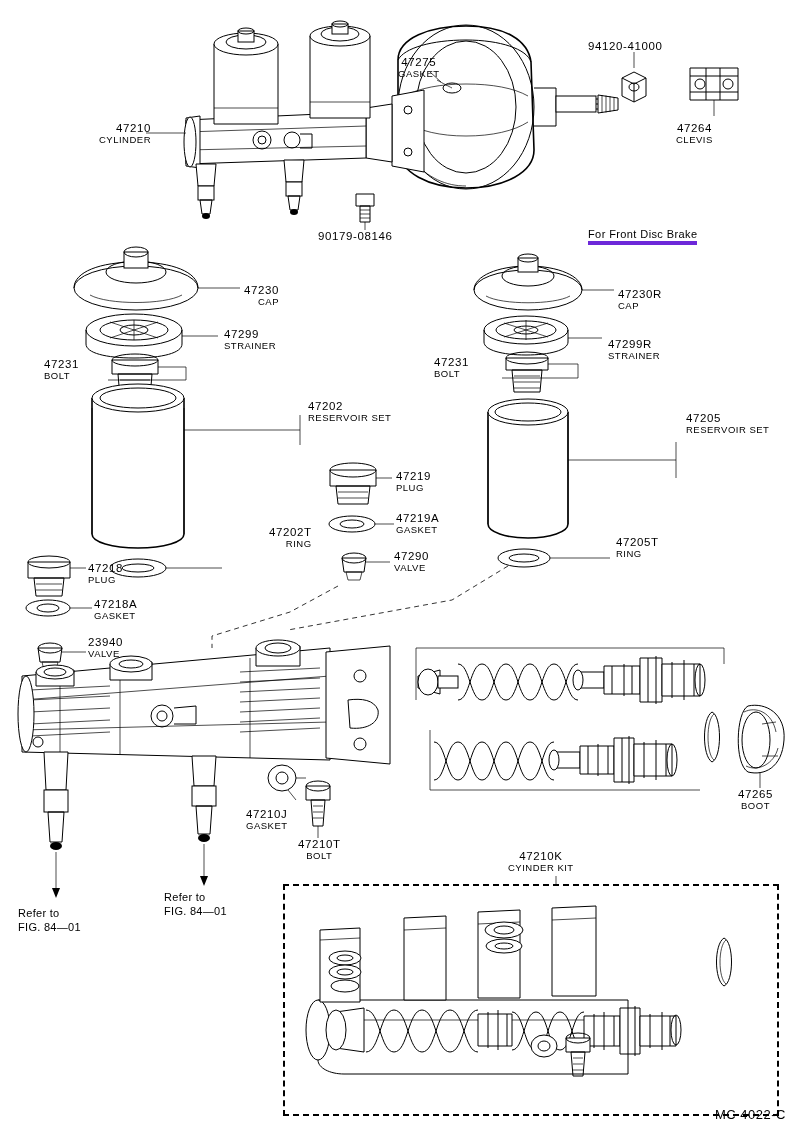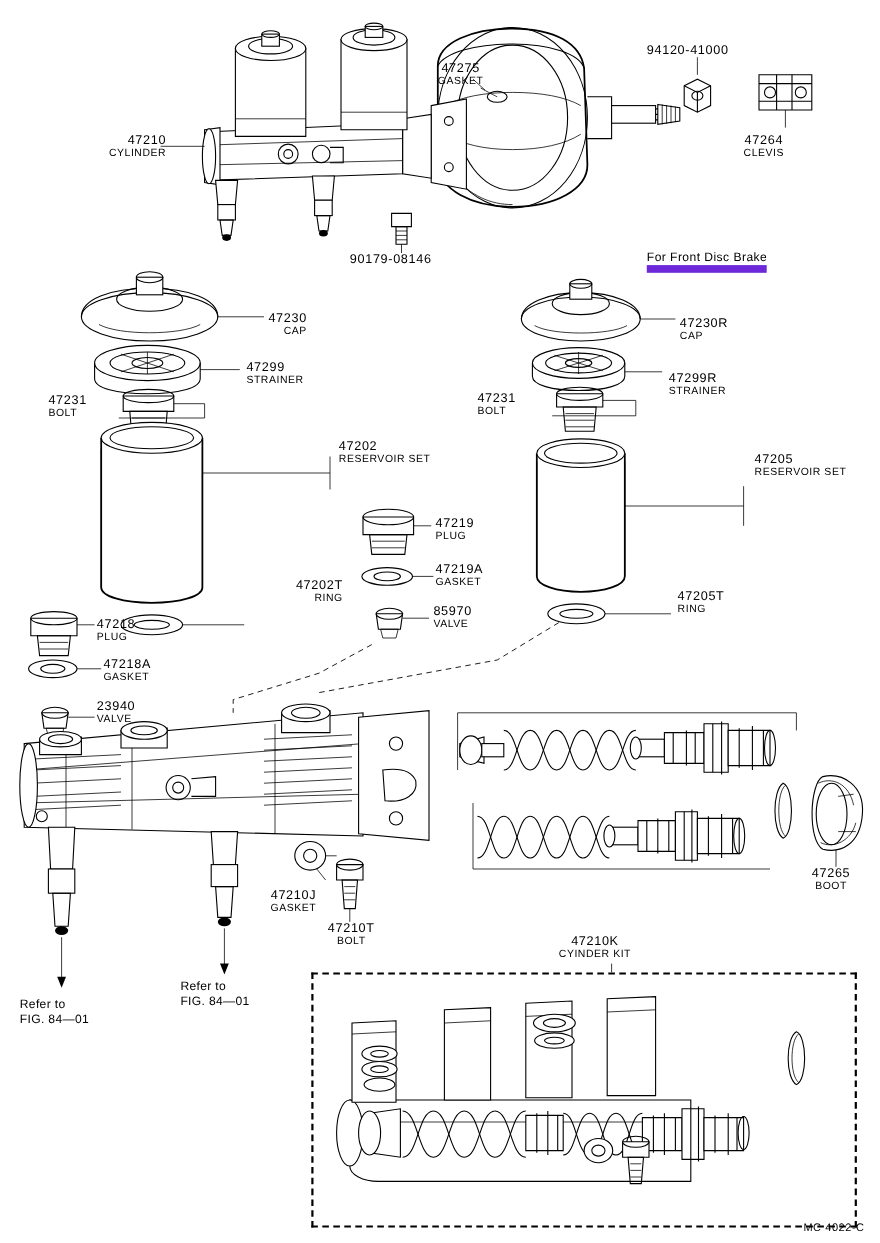--- a/index.html
+++ b/index.html
@@ -36,35 +36,35 @@
   .lbl.center { text-align: center; }
   .lbl.right  { text-align: right; margin-left: 41px; }
 
   .note {
     position: absolute;
     font-size: 11px;
     letter-spacing: 0.4px;
     color: #000;
     white-space: nowrap;
   }
-  .note.underline { border-bottom: 7px solid #6d28d9; padding-bottom: 1px; }
+  .note.underline { border-bottom: 4px solid #6d28d9; padding-bottom: 1px; }
 
   .refer {
     position: absolute;
     font-size: 11px;
     line-height: 14px;
     letter-spacing: 0.3px;
     color: #000;
     white-space: nowrap;
   }
   .footer {
     position: absolute;
     right: 14px;
     bottom: 8px;
-    font-size: 10px;
+    font-size: 13px;
     letter-spacing: 0.5px;
     color: #000;
   }
   svg.art {
     position: absolute;
     left: 0;
     top: 0;
     width: 800px;
     height: 1130px;
   }
@@ -507,21 +507,21 @@
     <span class="num">47219</span>
     <span class="sub">PLUG</span>
   </div>
 
   <div class="lbl" style="left:396px; top:512px;">
     <span class="num">47219A</span>
     <span class="sub">GASKET</span>
   </div>
 
   <div class="lbl" style="left:394px; top:550px;">
-    <span class="num">85970</span>
+    <span class="num">47290</span>
     <span class="sub">VALVE</span>
   </div>
 
   <div class="lbl" style="left:618px; top:288px;">
     <span class="num">47230R</span>
     <span class="sub">CAP</span>
   </div>
 
   <div class="lbl" style="left:608px; top:338px;">
     <span class="num">47299R</span>

